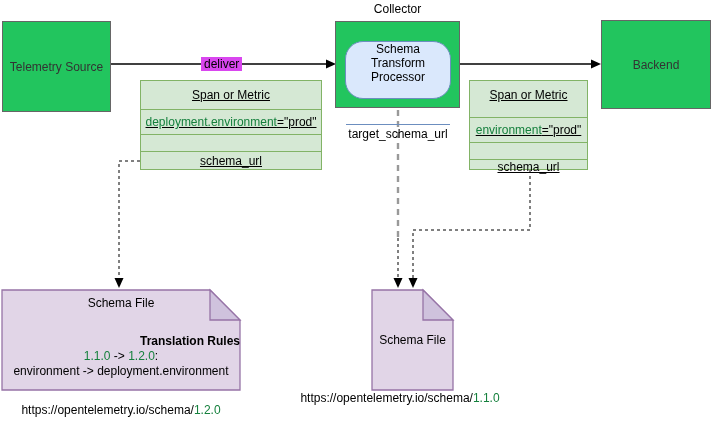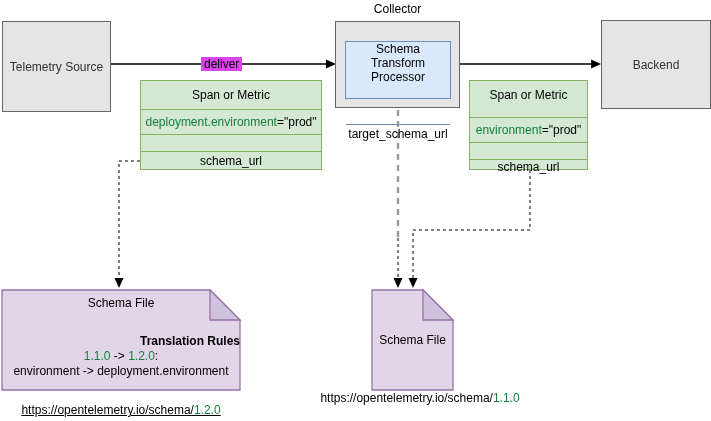--- a/index.html
+++ b/index.html
@@ -3,23 +3,23 @@
 <meta charset="utf-8">
 <style>
   html,body{margin:0;padding:0;background:#ffffff;}
   .canvas{
     position:relative;width:711px;height:421px;background:#ffffff;overflow:hidden;
     font-family:"Liberation Sans",sans-serif;font-size:12px;color:#000;
   }
   .canvas *{box-sizing:border-box;}
   svg.overlay{position:absolute;left:0;top:0;z-index:1;}
   .node{position:absolute;z-index:2;display:flex;align-items:center;justify-content:center;text-align:center;}
-  .graybox{background:#e5e5e5;border:1px solid #666666;color:#333333;}
+  .graybox{background:#22c55e;border:1px solid #666666;color:#333333;}
   .label{position:absolute;z-index:2;text-align:center;}
-  .table{position:absolute;z-index:2;display:flex;flex-direction:column;background:#d5e8d4;border:1px solid #82b366;}
+  .table{position:absolute;z-index:2;display:flex;flex-direction:column;background:#d5e8d4;border:1px solid #82b366;text-decoration:underline;}
   .table .row{display:flex;align-items:center;justify-content:center;text-align:center;white-space:nowrap;}
   .table .row + .row{border-top:1px solid #82b366;}
   .bluebox{position:absolute;z-index:3;display:flex;flex-direction:column;background:#dae8fc;border:1px solid #6c8ebf;}
   .bluebox .title{flex:0 0 38px;display:flex;align-items:center;justify-content:center;text-align:center;line-height:14px;padding:0 2px;}
   .bluebox .field{flex:0 0 19px;border-top:1px solid #6c8ebf;display:flex;align-items:center;justify-content:center;white-space:nowrap;margin-top:40px;}
   .red{color:#15803d;}
   .bold{font-weight:bold;text-align:right;}
   .edge-label{position:absolute;z-index:2;background:#d946ef;padding:0 3px;}
   .notetext{position:absolute;z-index:2;text-align:center;line-height:15px;}
   .url{position:absolute;z-index:2;text-align:center;white-space:nowrap;}
@@ -67,21 +67,21 @@
       <path d="M423,290 L453,320 L423,320 Z" fill="#cfc2dd" stroke="#9673a6" stroke-width="1.3"></path>
     </g>
   </svg>
 
   <div class="node graybox" style="left:2px;top:21px;width:109px;height:91px;">
     <span>Telemetry Source</span>
   </div>
 
   <div class="label" style="left:335px;top:2px;width:125px;">Collector</div>
   <div class="node graybox" style="left:335px;top:21px;width:125px;height:87px;"></div>
-  <div class="bluebox" style="left:345px;top:41px;width:106px;height:58px;">
+  <div class="bluebox" style="left:345px;top:41px;width:106px;height:58px;border-radius:18px;">
     <div class="title">Schema Transform Processor</div>
     <div class="field">target_schema_url</div>
   </div>
 
   <div class="node graybox" style="left:601px;top:20px;width:110px;height:89px;">
     <span>Backend</span>
   </div>
 
   <span class="edge-label" style="left:201px;top:57px;">deliver</span>
 
@@ -107,20 +107,20 @@
 
   <div class="notetext" style="left:2px;top:296px;width:238px;">Schema File</div>
   <div class="notetext" style="left:2px;top:334px;width:238px;">
     <div class="bold">Translation Rules</div>
     <div><span class="red">1.1.0</span><span> -&gt; </span><span class="red">1.2.0</span><span>:</span></div>
     <div>environment -&gt; deployment.environment</div>
   </div>
 
   <div class="notetext" style="left:372px;top:333px;width:81px;">Schema File</div>
 
-  <div class="url" style="left:10px;top:403px;width:222px;text-decoration:underline;">
+  <div class="url" style="left:10px;top:403px;width:222px;">
     <span>https://opentelemetry.io/schema/</span><span class="red">1.2.0</span>
   </div>
-  <div class="url" style="left:295px;top:391px;width:210px;margin-left:20px;">
+  <div class="url" style="left:295px;top:391px;width:210px;">
     <span>https://opentelemetry.io/schema/</span><span class="red">1.1.0</span>
   </div>
 
 </div>
 
 </body></html>

